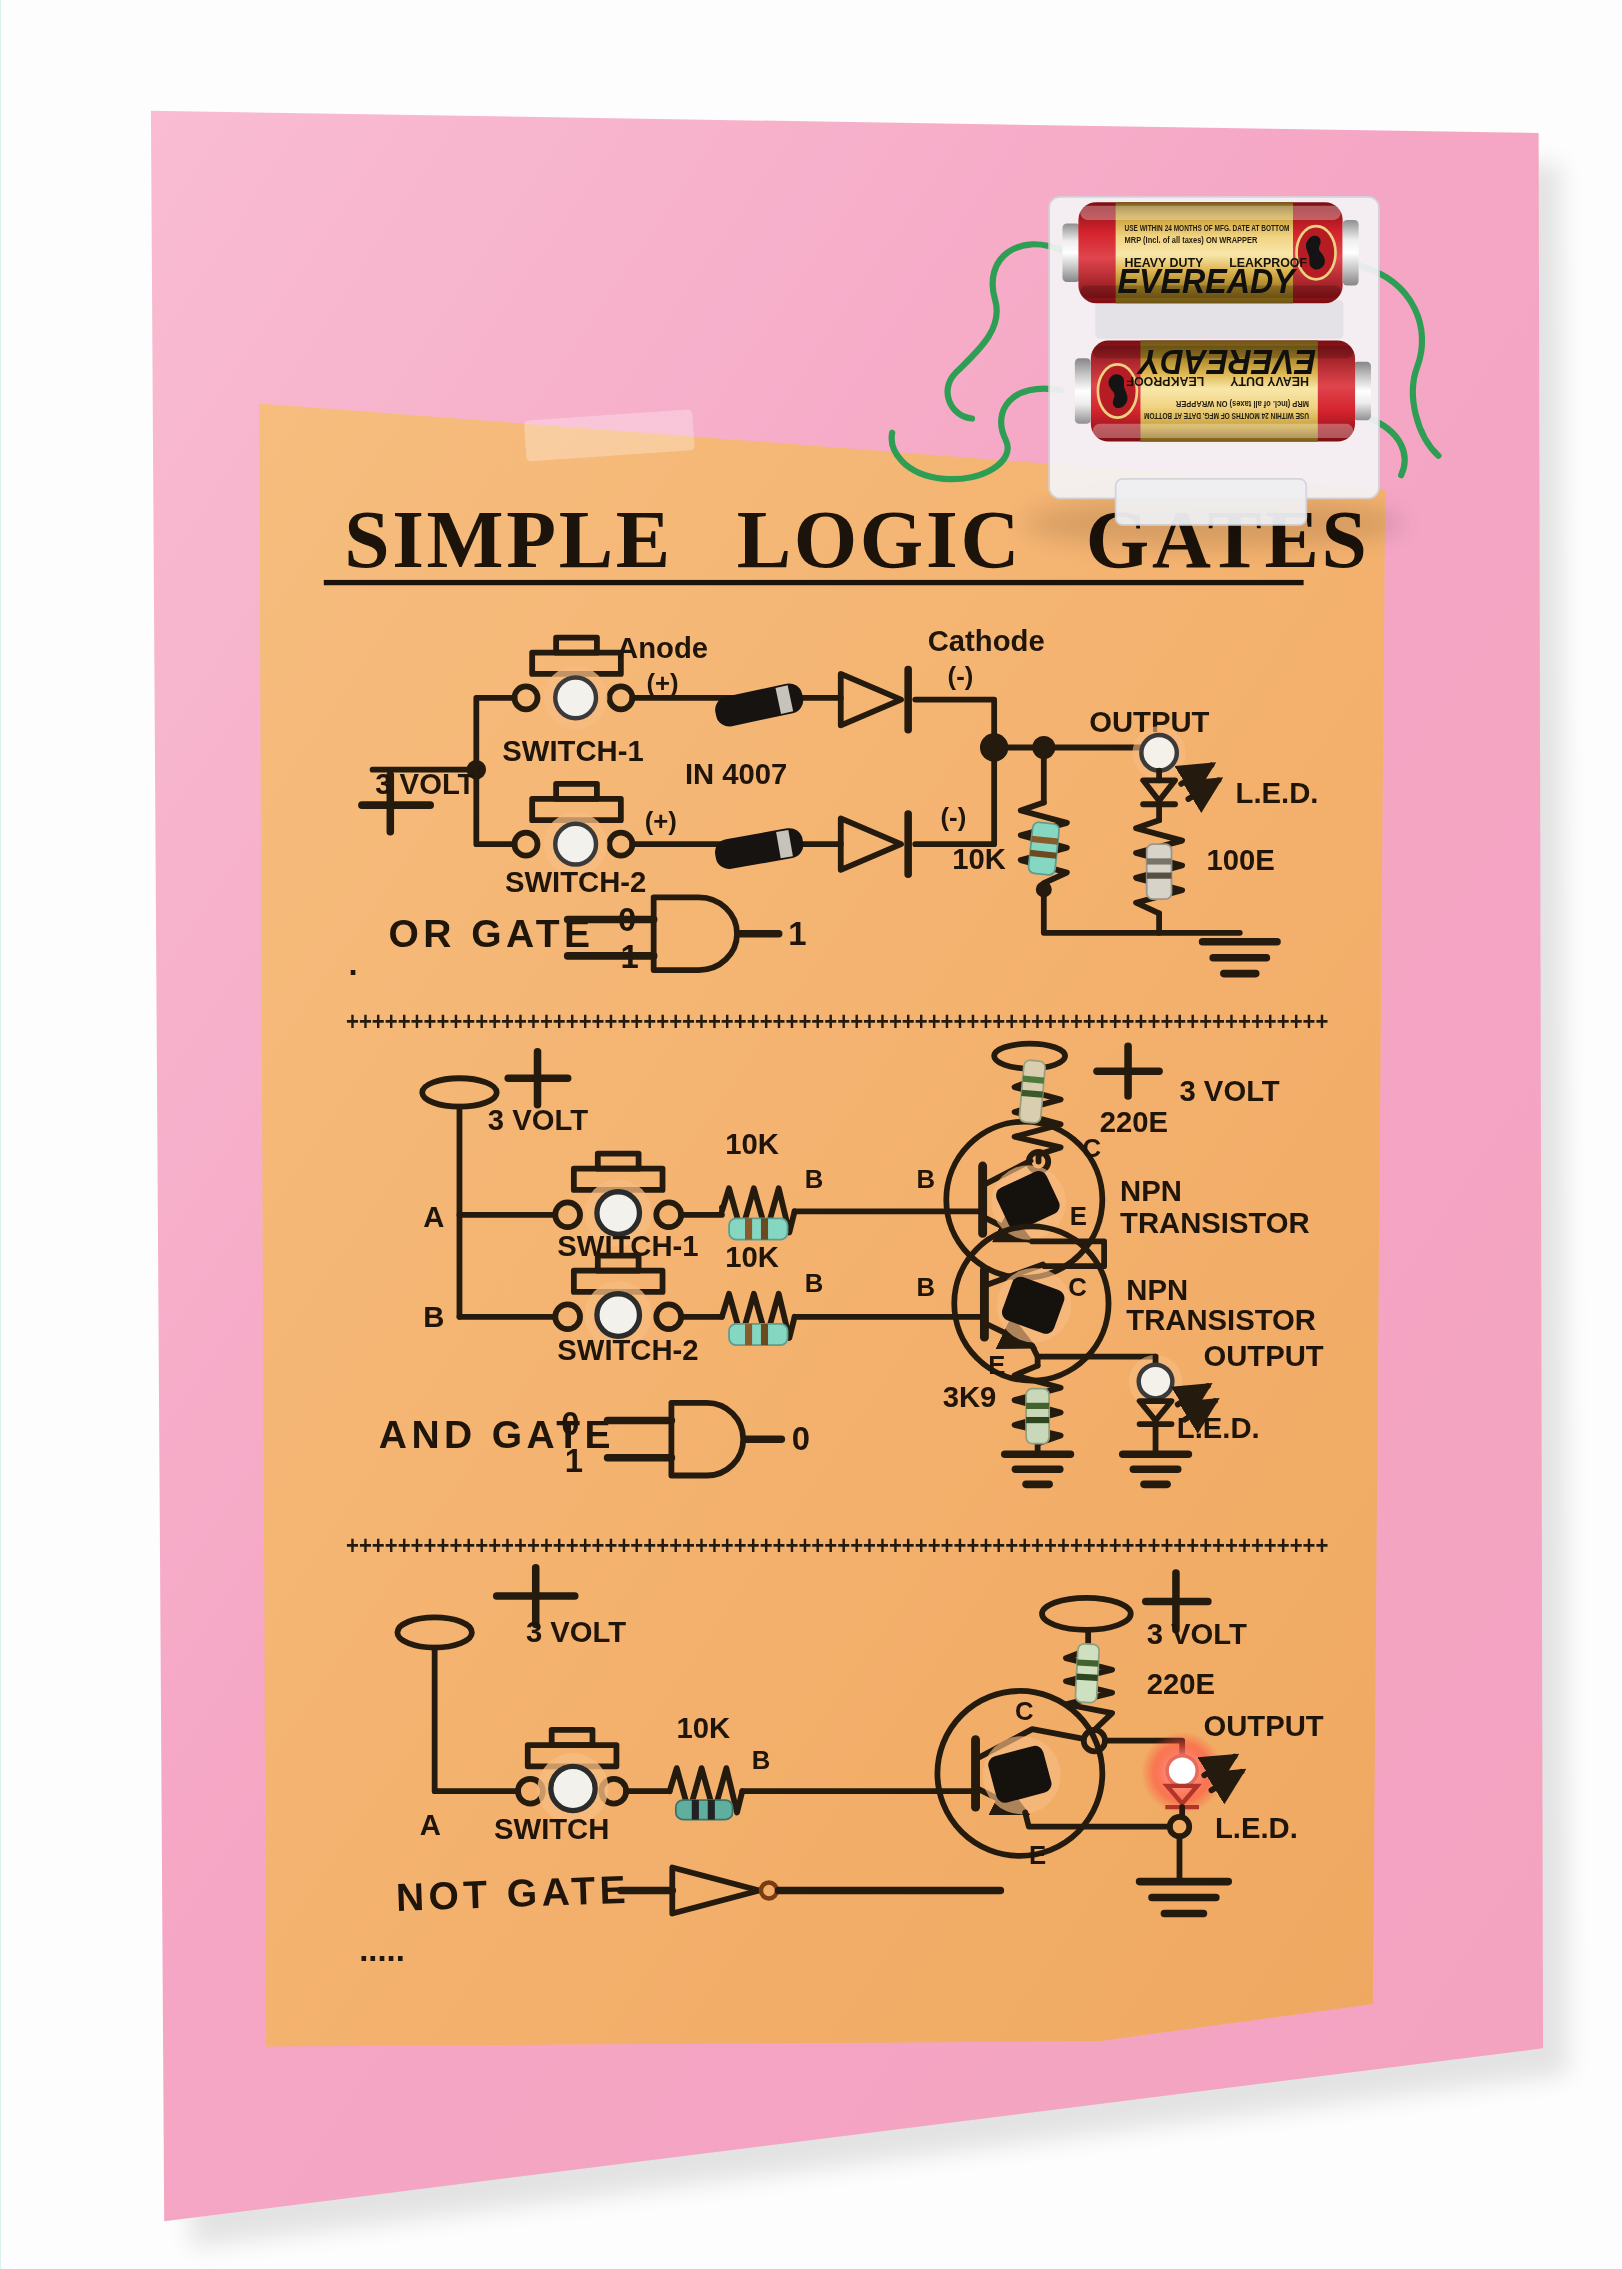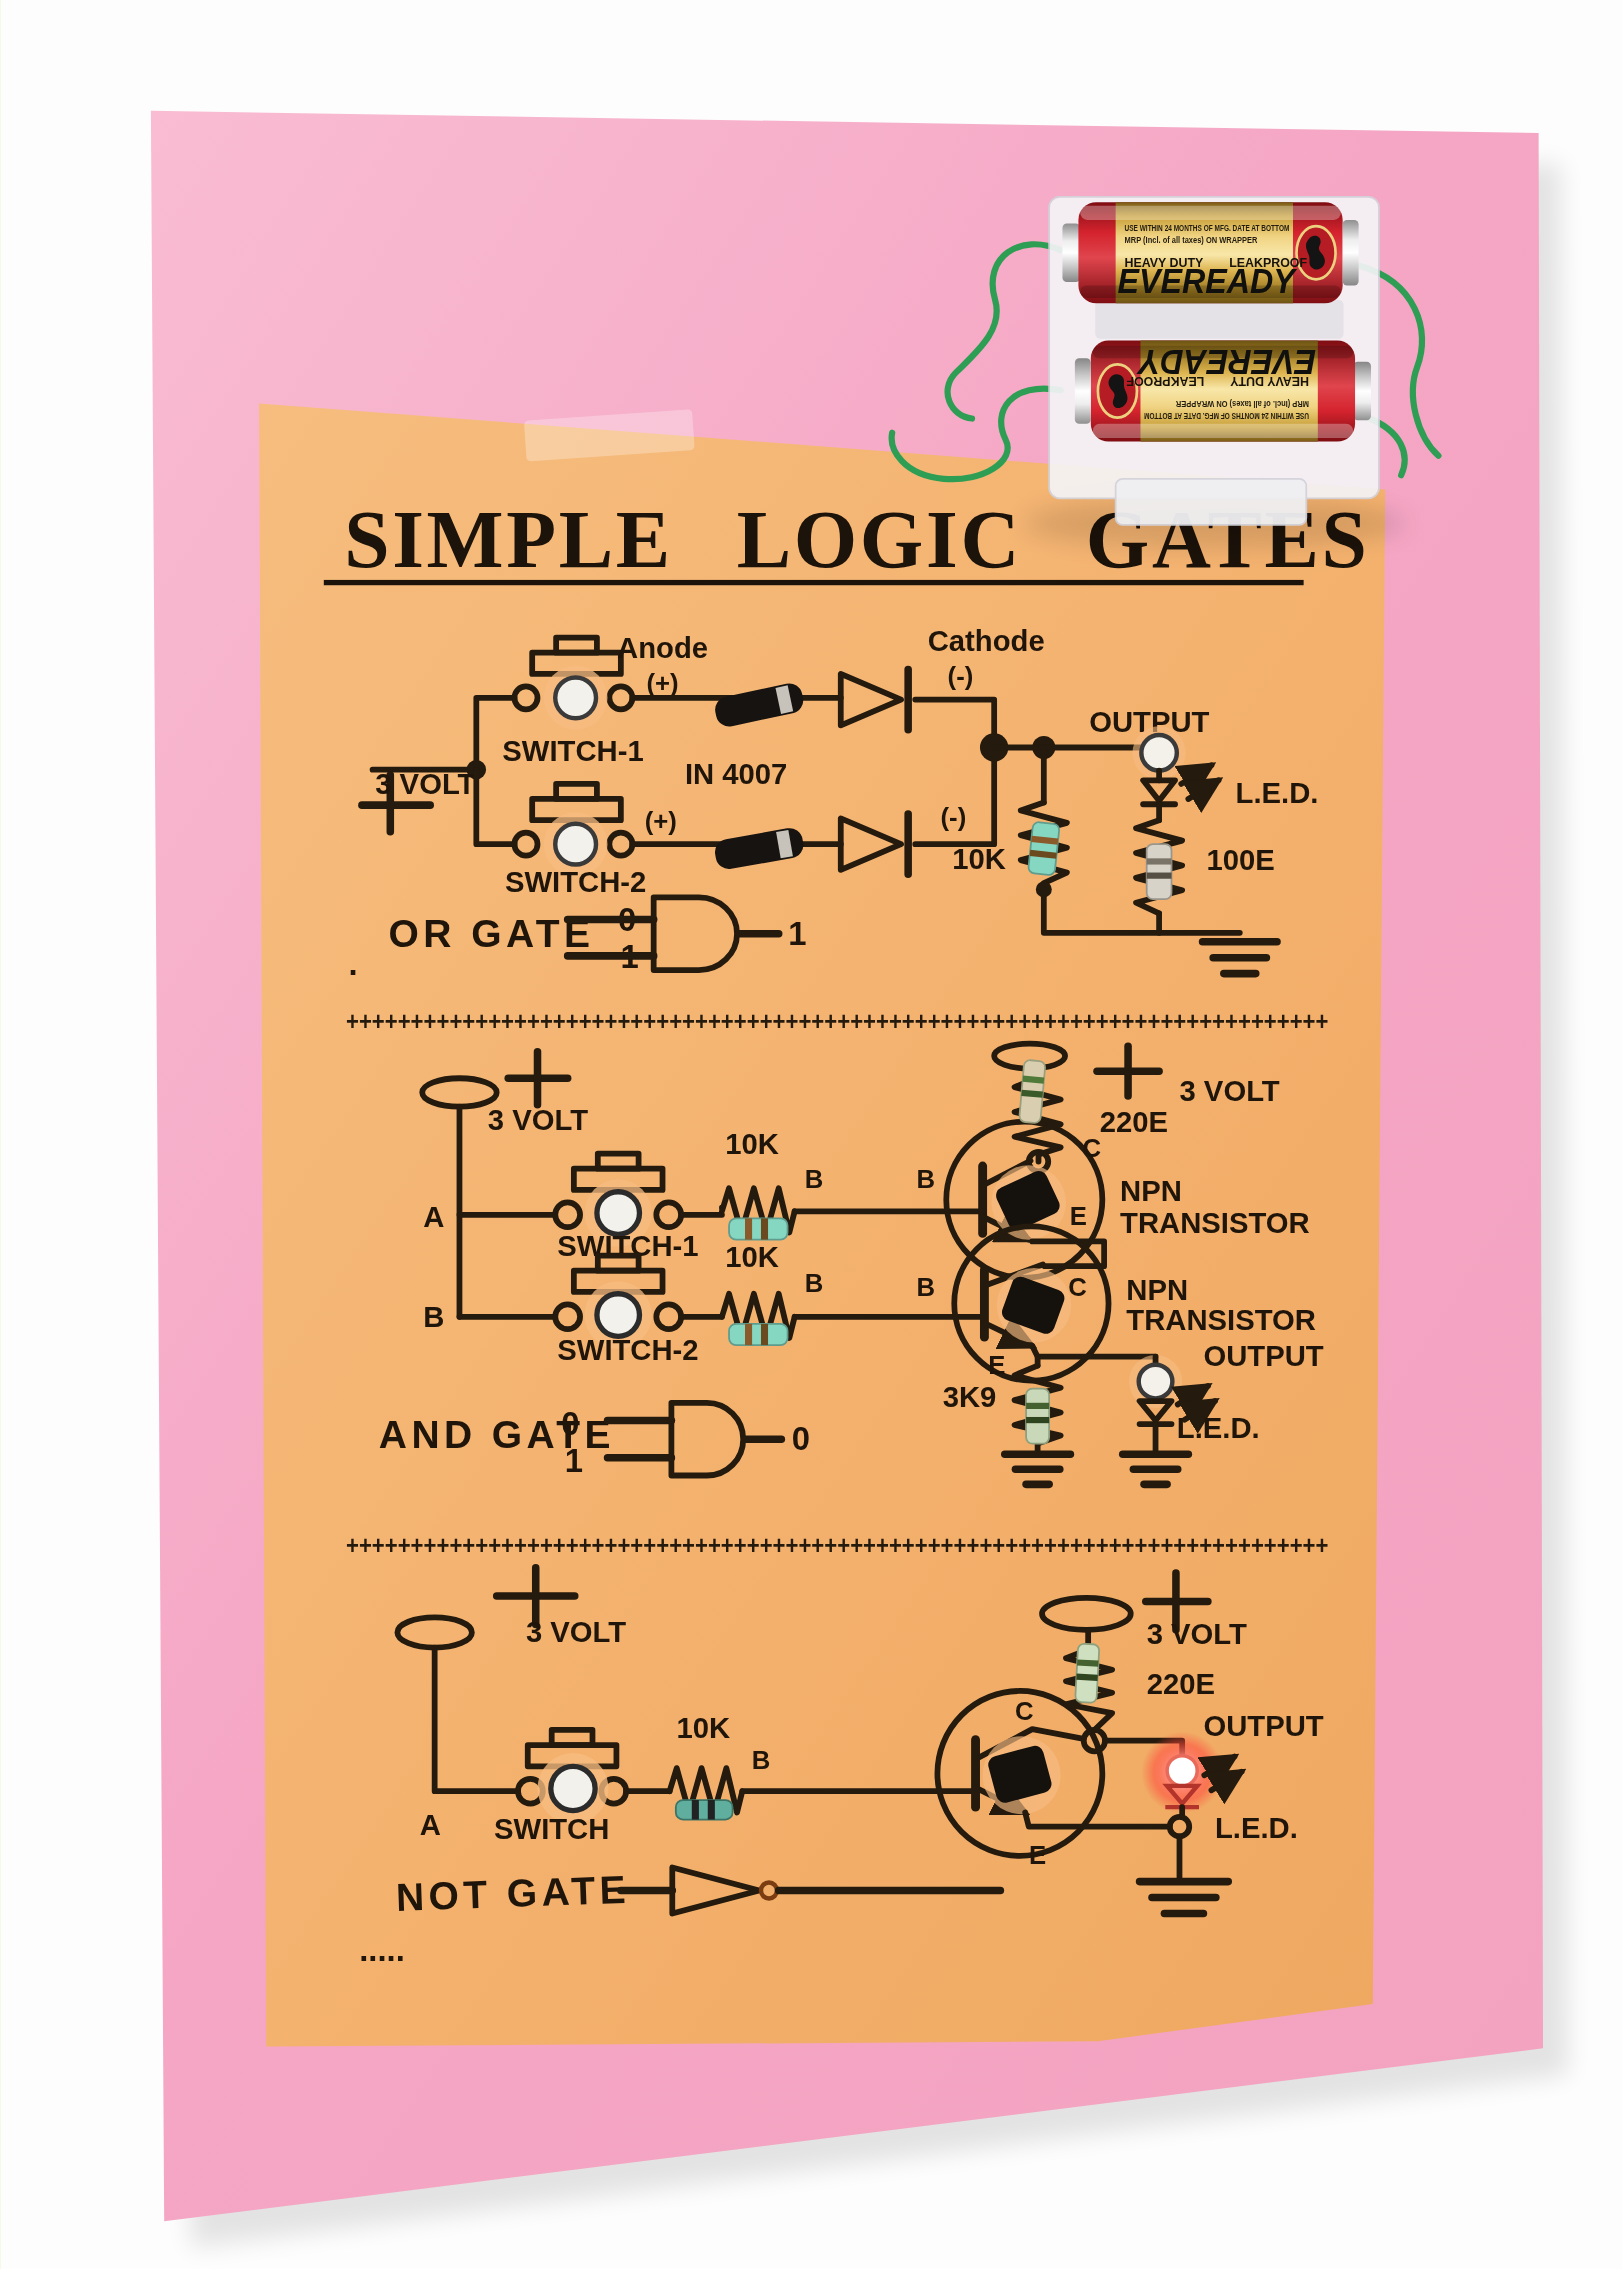--- a/index.html
+++ b/index.html
@@ -1,16 +1,16 @@
 <!DOCTYPE html>
 <html style="font-size:14px"><head>
 <meta charset="utf-8">
 <style>
   html,body{margin:0;padding:0;background:#ffffff;}
-  .stage{position:relative;width:1623px;height:2270px;background:#bef264;overflow:hidden;
+  .stage{position:relative;width:1623px;height:2270px;background:#14b8a6;overflow:hidden;
          font-family:"Liberation Sans", sans-serif;}
   svg{display:block}
   .ink{stroke:#241a0d;fill:none;stroke-width:6.5;stroke-linecap:round;stroke-linejoin:round;}
   .ink8{stroke:#241a0d;fill:none;stroke-width:8.5;stroke-linecap:round;}
   .ink10{stroke:#241a0d;fill:none;stroke-width:10;stroke-linecap:round;}
   .dot{fill:#241a0d;stroke:none;}
   text{fill:#20150a;}
   .lbl{font-family:"Liberation Sans",sans-serif;font-weight:700;font-size:33px;}
   .lbl-sm{font-family:"Liberation Sans",sans-serif;font-weight:700;font-size:29px;}
   .gatename{font-family:"Liberation Sans",sans-serif;font-weight:700;font-size:44px;letter-spacing:5px;}

